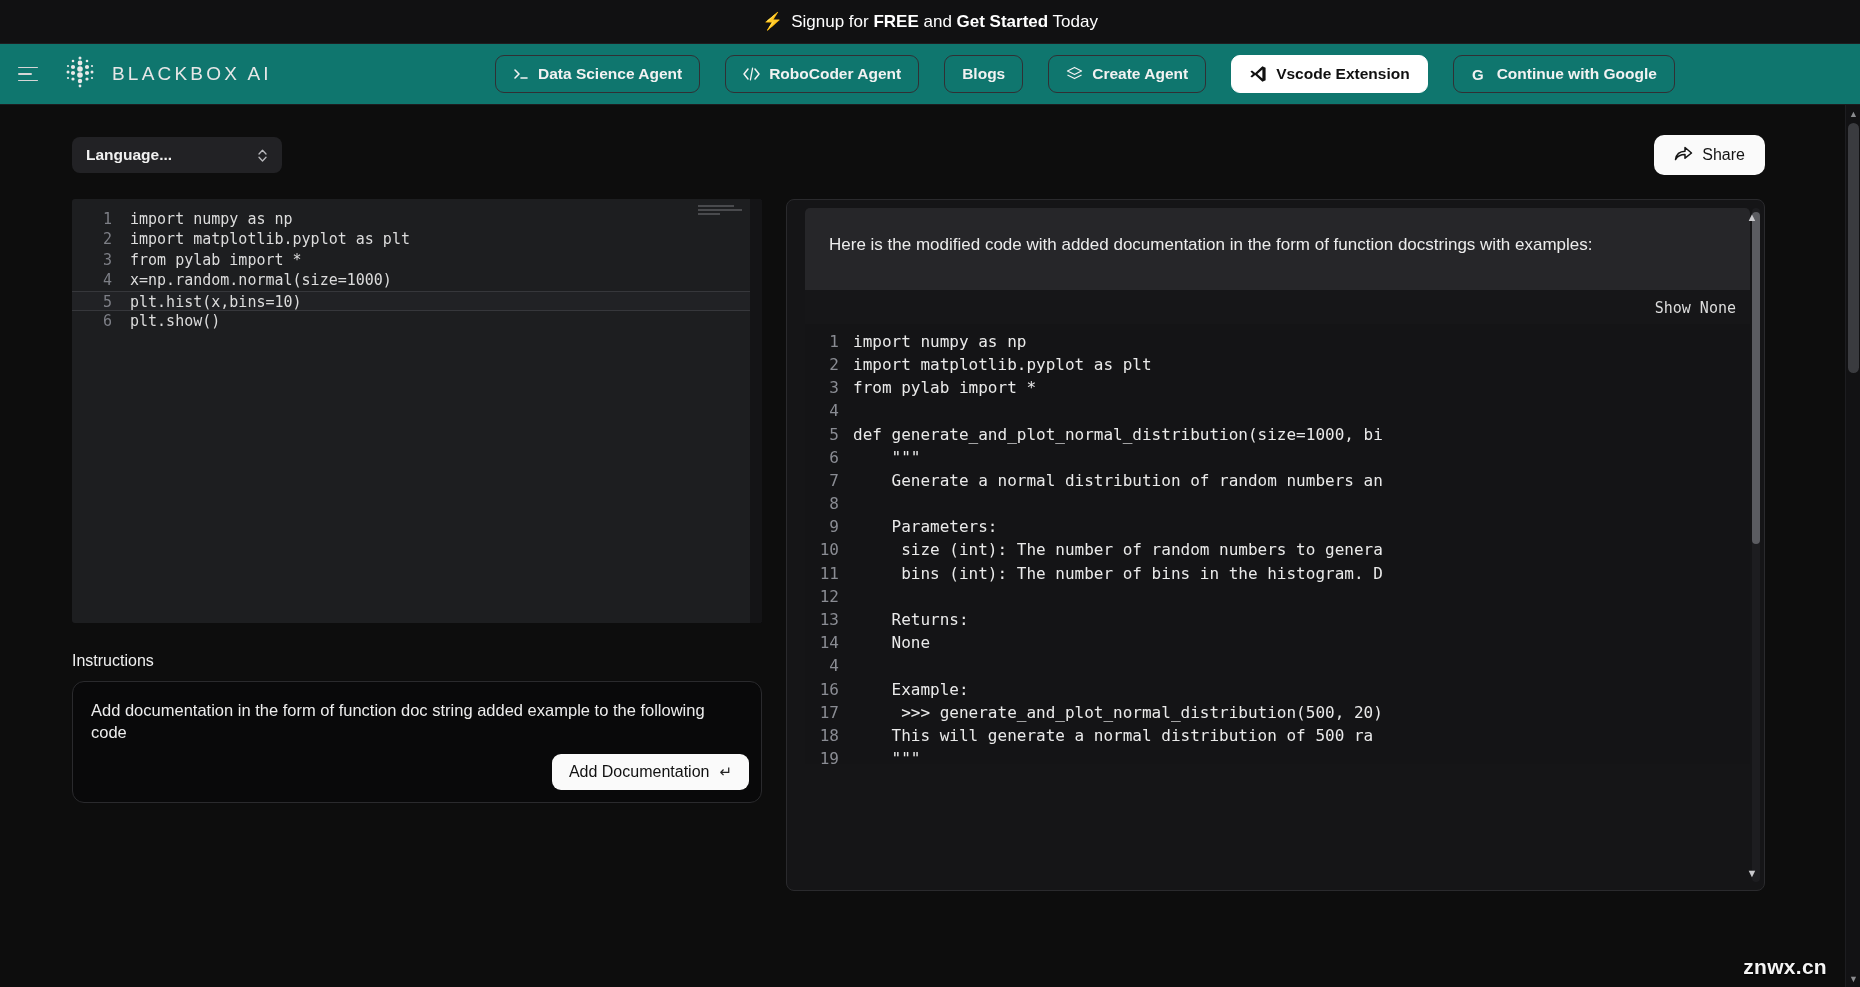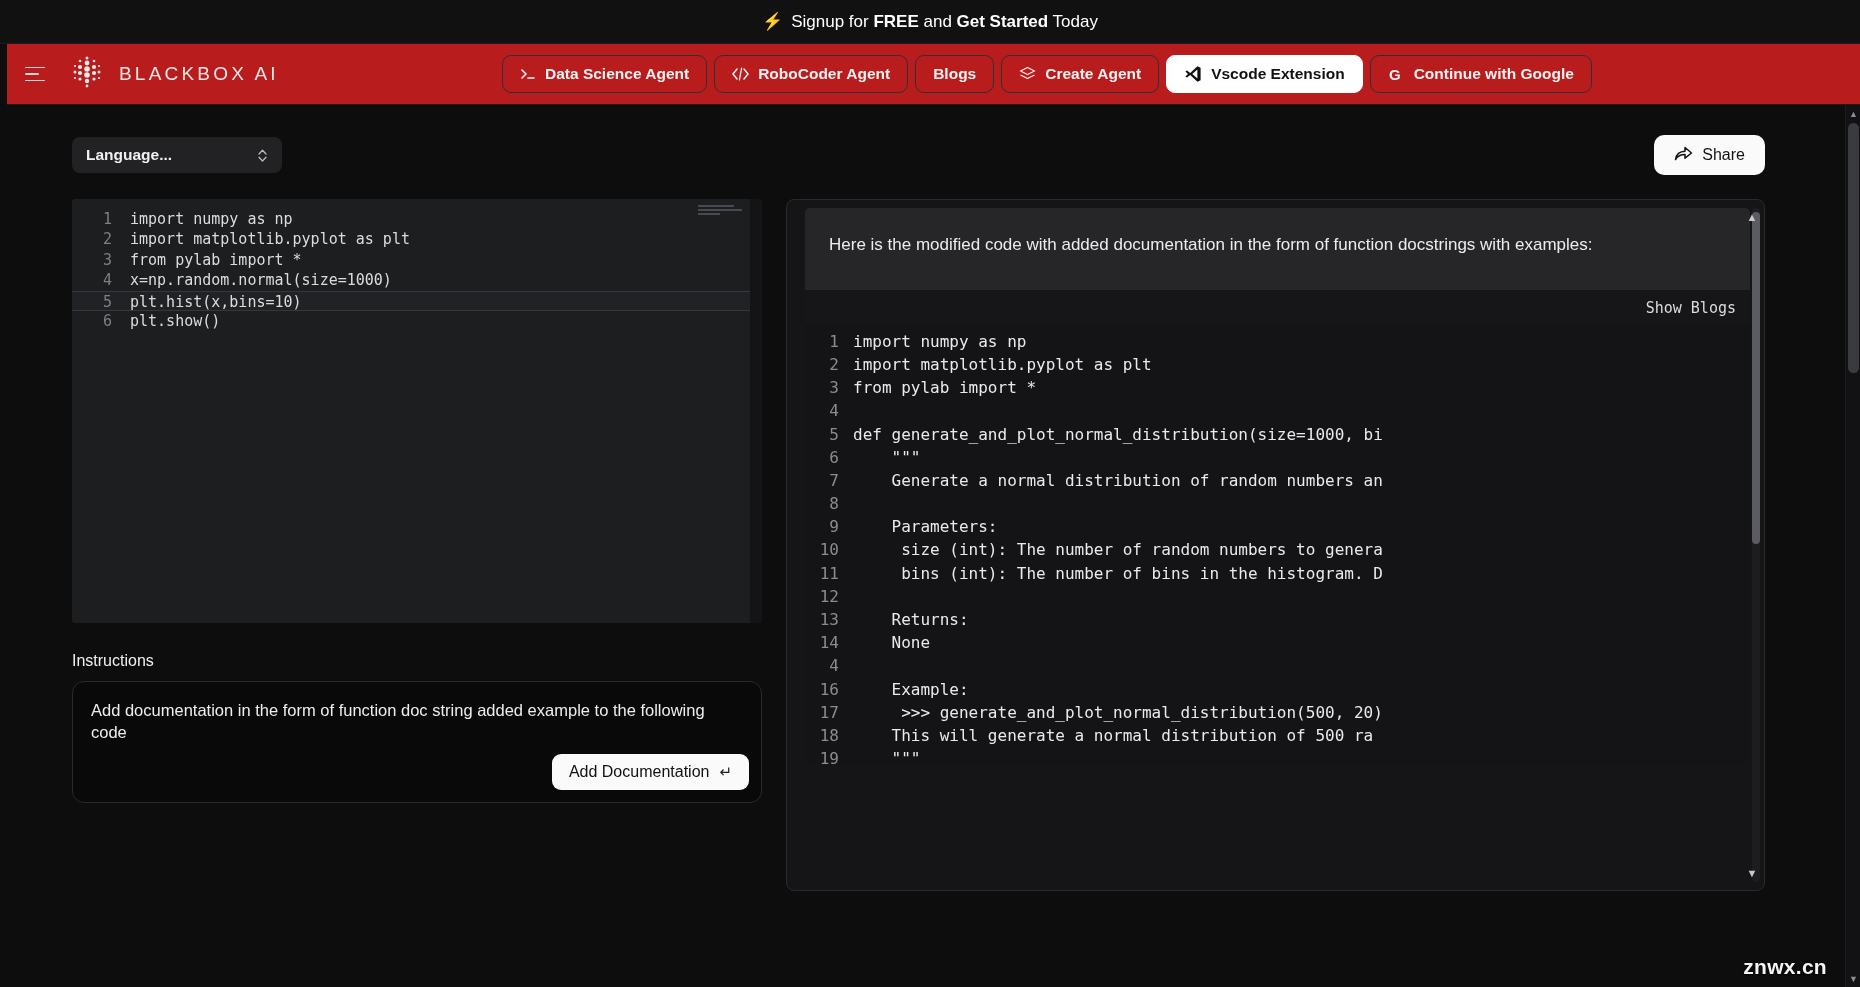--- a/index.html
+++ b/index.html
@@ -20,45 +20,44 @@
     color: #ffffff;
     border-bottom: 1px solid #1e1e20;
   }
   .promo-bolt { color: #f6c343; font-size: 17px; line-height: 1; }
   .promo-bold { font-weight: bold; }
   .promo-reg  { font-weight: normal; }
 
   
   .header {
     height: 61px;
-    background: #b91c1c;
+    background: #0f766e;
     display: flex; align-items: center;
     padding: 0 22px 0 18px;
     border-bottom: 1px solid #1c1c1f;
     position: relative;
-    margin-left: 7px;
   }
   .hamburger {
     width: 26px; height: 26px;
     display: flex; flex-direction: column; justify-content: center; gap: 5px;
     cursor: pointer; margin-right: 18px;
   }
   .hamburger span { display:block; height: 1.6px; background: #d6d6d6; border-radius: 2px; }
   .hamburger span:nth-child(1){ width: 20px; }
   .hamburger span:nth-child(2){ width: 14px; }
   .hamburger span:nth-child(3){ width: 20px; }
 
   .brand { display: flex; align-items: center; gap: 14px; }
   .brand-name {
     font-size: 19px; letter-spacing: 3.2px; color: #e7e7e7; font-weight: 400;
   }
 
   .nav {
     position: absolute; left: 495px; top: 50%; transform: translateY(-50%);
-    display: flex; align-items: center; gap: 7px;
+    display: flex; align-items: center; gap: 25px;
   }
   .nav-item {
     height: 38px;
     display: flex; align-items: center; gap: 9px;
     padding: 0 17px;
     border: 1px solid #303034;
     border-radius: 9px;
     background: transparent;
     color: #f2f2f2;
     font-size: 15.5px; font-weight: bold;
@@ -447,21 +446,21 @@
           </button>
         </div>
       </div>
 
       <div class="right-pane">
         <div class="resp-inner">
 
           <div class="intro-block">Here is the modified code with added documentation in the form of function docstrings with examples:</div>
 
           <div class="diff-bar">
-            <button class="show-diff">Show Blogs</button>
+            <button class="show-diff">Show None</button>
           </div>
 
           <div class="resp-code">
             <div class="rcode-line"><span class="rln">1</span><span class="rtxt">import numpy as np</span></div>
             <div class="rcode-line"><span class="rln">2</span><span class="rtxt">import matplotlib.pyplot as plt</span></div>
             <div class="rcode-line"><span class="rln">3</span><span class="rtxt">from pylab import *</span></div>
             <div class="rcode-line"><span class="rln">4</span><span class="rtxt"></span></div>
             <div class="rcode-line"><span class="rln">5</span><span class="rtxt">def generate_and_plot_normal_distribution(size=1000, bi</span></div>
             <div class="rcode-line"><span class="rln">6</span><span class="rtxt">    """</span></div>
             <div class="rcode-line"><span class="rln">7</span><span class="rtxt">    Generate a normal distribution of random numbers an</span></div>

